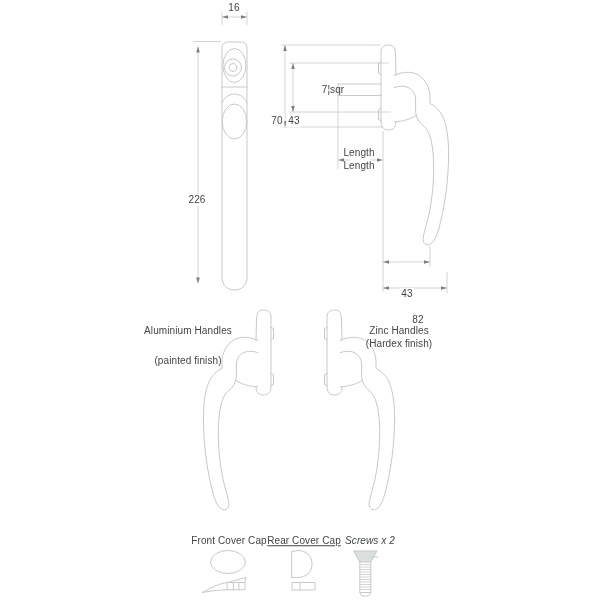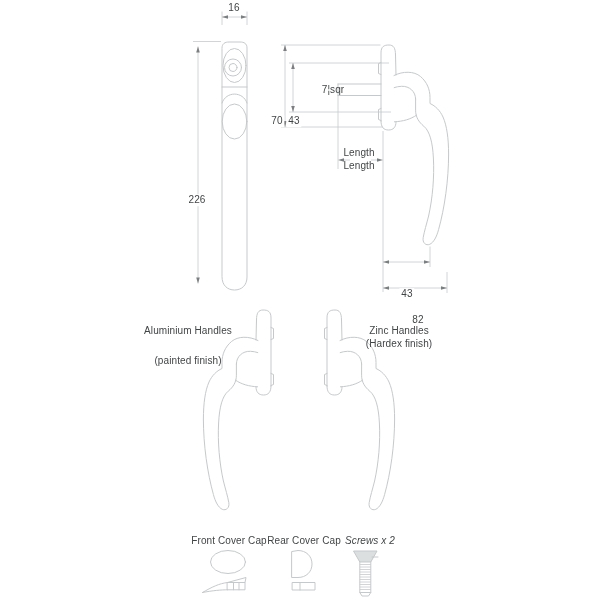--- a/index.html
+++ b/index.html
@@ -142,16 +142,16 @@
   <div class="label" style="left:359px;top:165.5px;">Length</div>
   <div class="label masked" style="left:407px;top:262px;">43</div>
   <div class="label masked" style="left:418px;top:288px;">82</div>
 
   <div class="label" style="left:188px;top:331px;">Aluminium Handles</div>
   <div class="label" style="left:188px;top:361px;">(painted finish)</div>
   <div class="label" style="left:399px;top:331px;">Zinc Handles</div>
   <div class="label" style="left:399px;top:343.5px;">(Hardex finish)</div>
 
   <div class="label" style="left:229px;top:541px;">Front Cover Cap</div>
-  <div class="label" style="left:304px;top:541px;">Rear Cover Cap</div>
+  <div class="label" style="left:304px;top:541px;text-decoration:underline;">Rear Cover Cap</div>
   <div class="label" style="left:370px;top:541px;font-style:italic;">Screws x 2</div>
 
 </div>
 
 </body></html>

